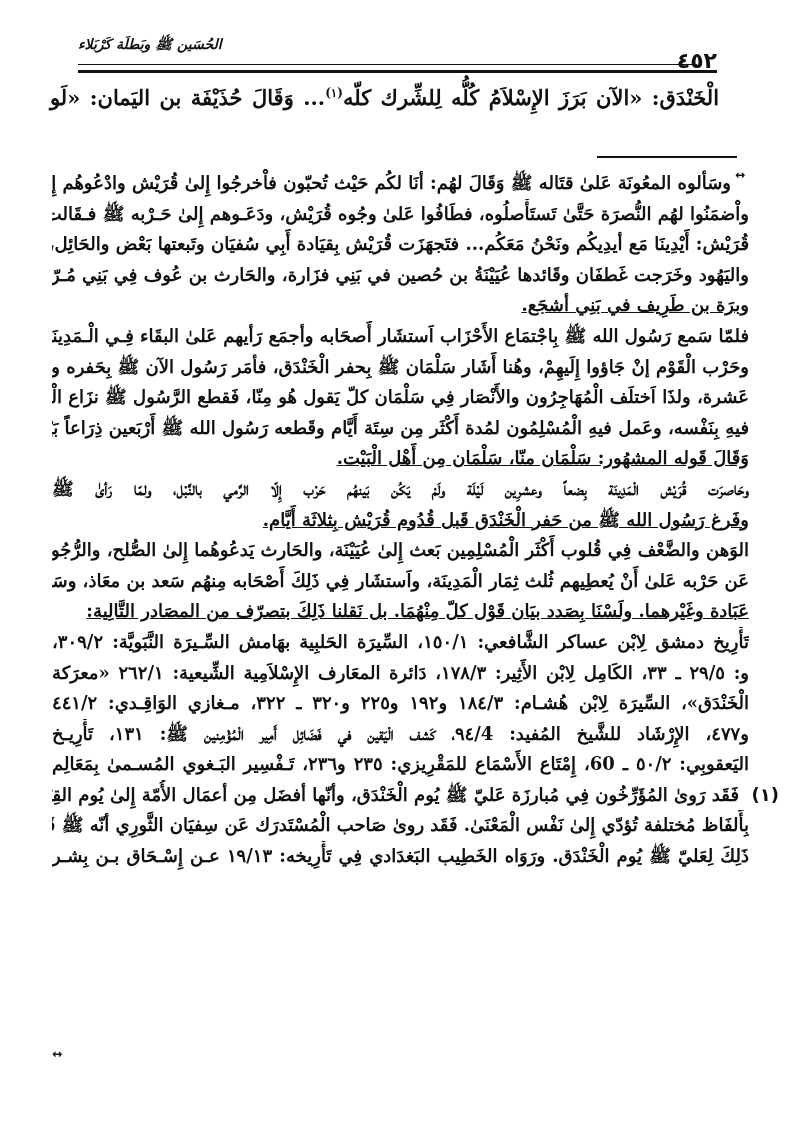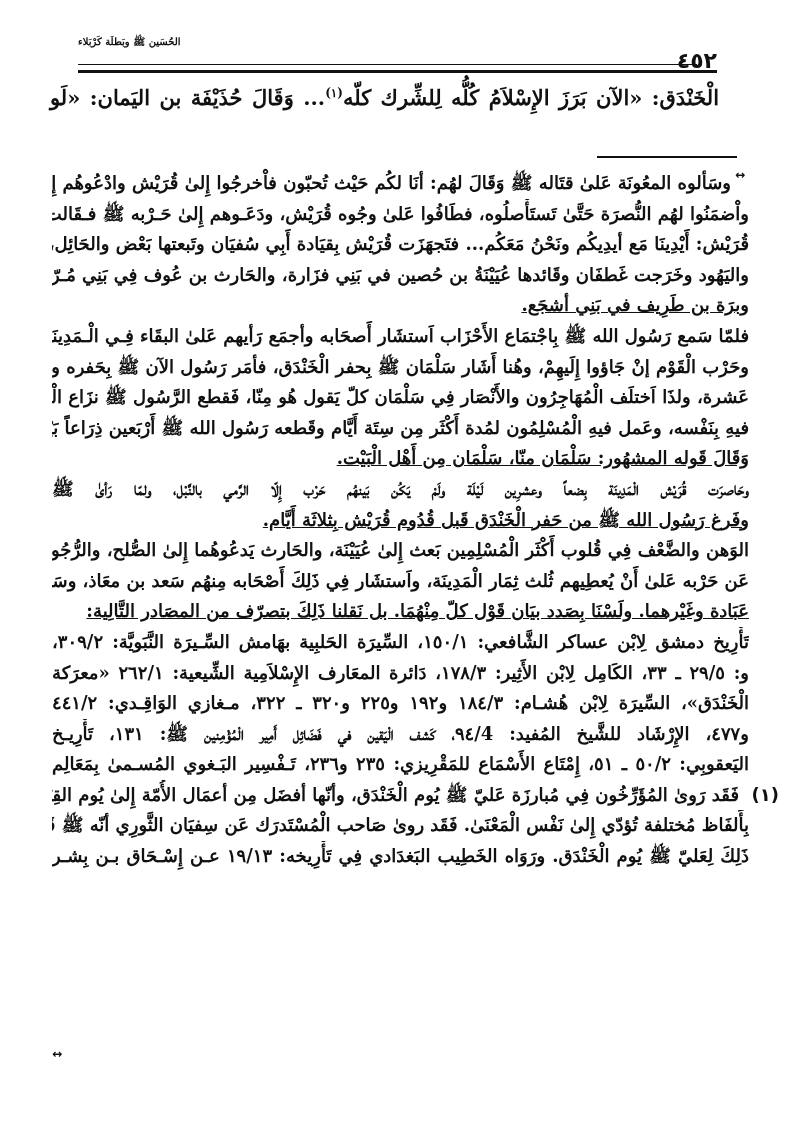--- a/index.html
+++ b/index.html
@@ -3,21 +3,21 @@
 <meta charset="utf-8">
 <style>
   html, body { margin: 0; padding: 0; background: #ffffff; }
   body {
     width: 797px; height: 1126px; position: relative; overflow: hidden;
     font-family: "DejaVu Serif", serif; color: #111;
   }
   .page { position: absolute; left: 0; top: 0; width: 797px; height: 1126px; }
 
   .running-header {
-    position: absolute; left: 78px; top: 36px; font-size: 10px; font-weight: bold; direction: rtl;
+    position: absolute; left: 78px; top: 36px; font-size: 14px; font-weight: bold; direction: rtl; font-style: italic;
   }
   .page-number {
     position: absolute; right: 80px; top: 48px; font-size: 22px; font-weight: bold;
     font-family: "DejaVu Sans", sans-serif;
   }
   .rule-a { position: absolute; left: 78px; right: 100px; top: 64px; height: 0; border-top: 1.5px solid #111; }
   .rule-b { position: absolute; left: 78px; right: 80px; top: 70px; height: 0; border-top: 3px solid #111; }
 
   .main-line {
     position: absolute; left: 50px; right: 78px; top: 85px; font-size: 21px; font-weight: bold;
@@ -71,21 +71,21 @@
     <span class="fn-line last">وَقَالَ قَوله المشهُور: سَلْمَان منّا، سَلْمَان مِن أَهْل الْبَيْت.</span>
     <span class="fn-line">وحَاصرَت قُرَيْش الْمَدِينَة بِضعاً وعشرِين لَيْلَة ولَمْ يَكُن بَينهُم حَرْب إِلّا الرَّمي بالنَّبْل، ولمّا رَأىٰ ﷺ</span>
     <span class="fn-line last">وفَرغ رَسُول الله ﷺ من حَفر الْخَنْدَق قَبل قُدُوم قُرَيْش بِثلاثَة أَيَّام.</span>
     <span class="fn-line">الوَهن والضَّعْف فِي قُلوب أَكْثَر الْمُسْلِمِين بَعث إِلىٰ عُيَيْنَة، والحَارث يَدعُوهُما إِلىٰ الصُّلح، والرُّجُوع</span>
     <span class="fn-line">عَن حَرْبه عَلىٰ أَنْ يُعطِيهم ثُلث ثِمَار الْمَدِينَة، واَستشَار فِي ذَلِكَ أَصْحَابه مِنهُم سَعد بن معَاذ، وسَعد بن</span>
     <span class="fn-line last">عَبَادة وغَيْرهما. ولَسْنَا بِصَدد بيَان قَوْل كلّ مِنْهُمَا. بل نَقلنا ذَلِكَ بتصرّف من المصَادر التَّالِية:</span>
     <span class="fn-line">تَأْرِيخ دمشق لِابْن عساكر الشَّافعي: ١٥٠/١، السِّيرَة الحَلبِية بهَامش السِّـيرَة النَّبَويَّة: ٣٠٩/٢،</span>
     <span class="fn-line">و: ٢٩/٥ ـ ٣٣، الكَامِل لِابْن الأَثِير: ١٧٨/٣، دَائرة المعَارف الإِسْلاَمِية الشِّيعية: ٢٦٢/١ «معرَكة</span>
     <span class="fn-line">الْخَنْدَق»، السِّيرَة لِابْن هُشـام: ١٨٤/٣ و١٩٢ و٢٢٥ و٣٢٠ ـ ٣٢٢، مـغازي الوَاقِـدي: ٤٤١/٢</span>
     <span class="fn-line">و٤٧٧، الإِرْشَاد للشَّيخ المُفيد: ٩٤/4، كَشف الْيَقين في فَضَائِل أَمِير الْمُؤْمِنين ﷺ: ١٣١، تَأْرِيـخ</span>
-    <span class="fn-line">اليَعقوبِي: ٥٠/٢ ـ ٥١، إِمْتَاع الأَسْمَاع للمَقْرِيزي: ٢٣٥ و٢٣٦، تَـفْسِير البَـغوي المُسـمىٰ بِمَعَالِم</span>
+    <span class="fn-line">اليَعقوبِي: ٥٠/٢ ـ 60، إِمْتَاع الأَسْمَاع للمَقْرِيزي: ٢٣٥ و٢٣٦، تَـفْسِير البَـغوي المُسـمىٰ بِمَعَالِم</span>
 
     <span class="fn-line" style="margin-right:-30px">
       <span class="fn-num">(١)</span>&nbsp;&nbsp;<span>فَقَد رَوىٰ المُؤَرِّخُون فِي مُبارزَة عَليّ ﷺ يُوم الْخَنْدَق، وأنّها أفضَل مِن أعمَال الأُمّة إِلىٰ يُوم القِيَامَة</span>
     </span>
     <span class="fn-line">بِأَلفَاظ مُختلفة تُؤدّي إِلىٰ نَفْس الْمَعْنَىٰ. فَقَد روىٰ صَاحب الْمُسْتَدرَك عَن سِفيَان الثَّورِي أنّه ﷺ قَال</span>
     <span class="fn-line">ذَلِكَ لِعَليّ ﷺ يُوم الْخَنْدَق. ورَوَاه الخَطِيب البَغدَادي فِي تَأْرِيخه: ١٩/١٣ عـن إِسْـحَاق بـن بِشـر</span>
   </div>
 
   <span class="marker marker-bottom">↔</span>
 </div>

